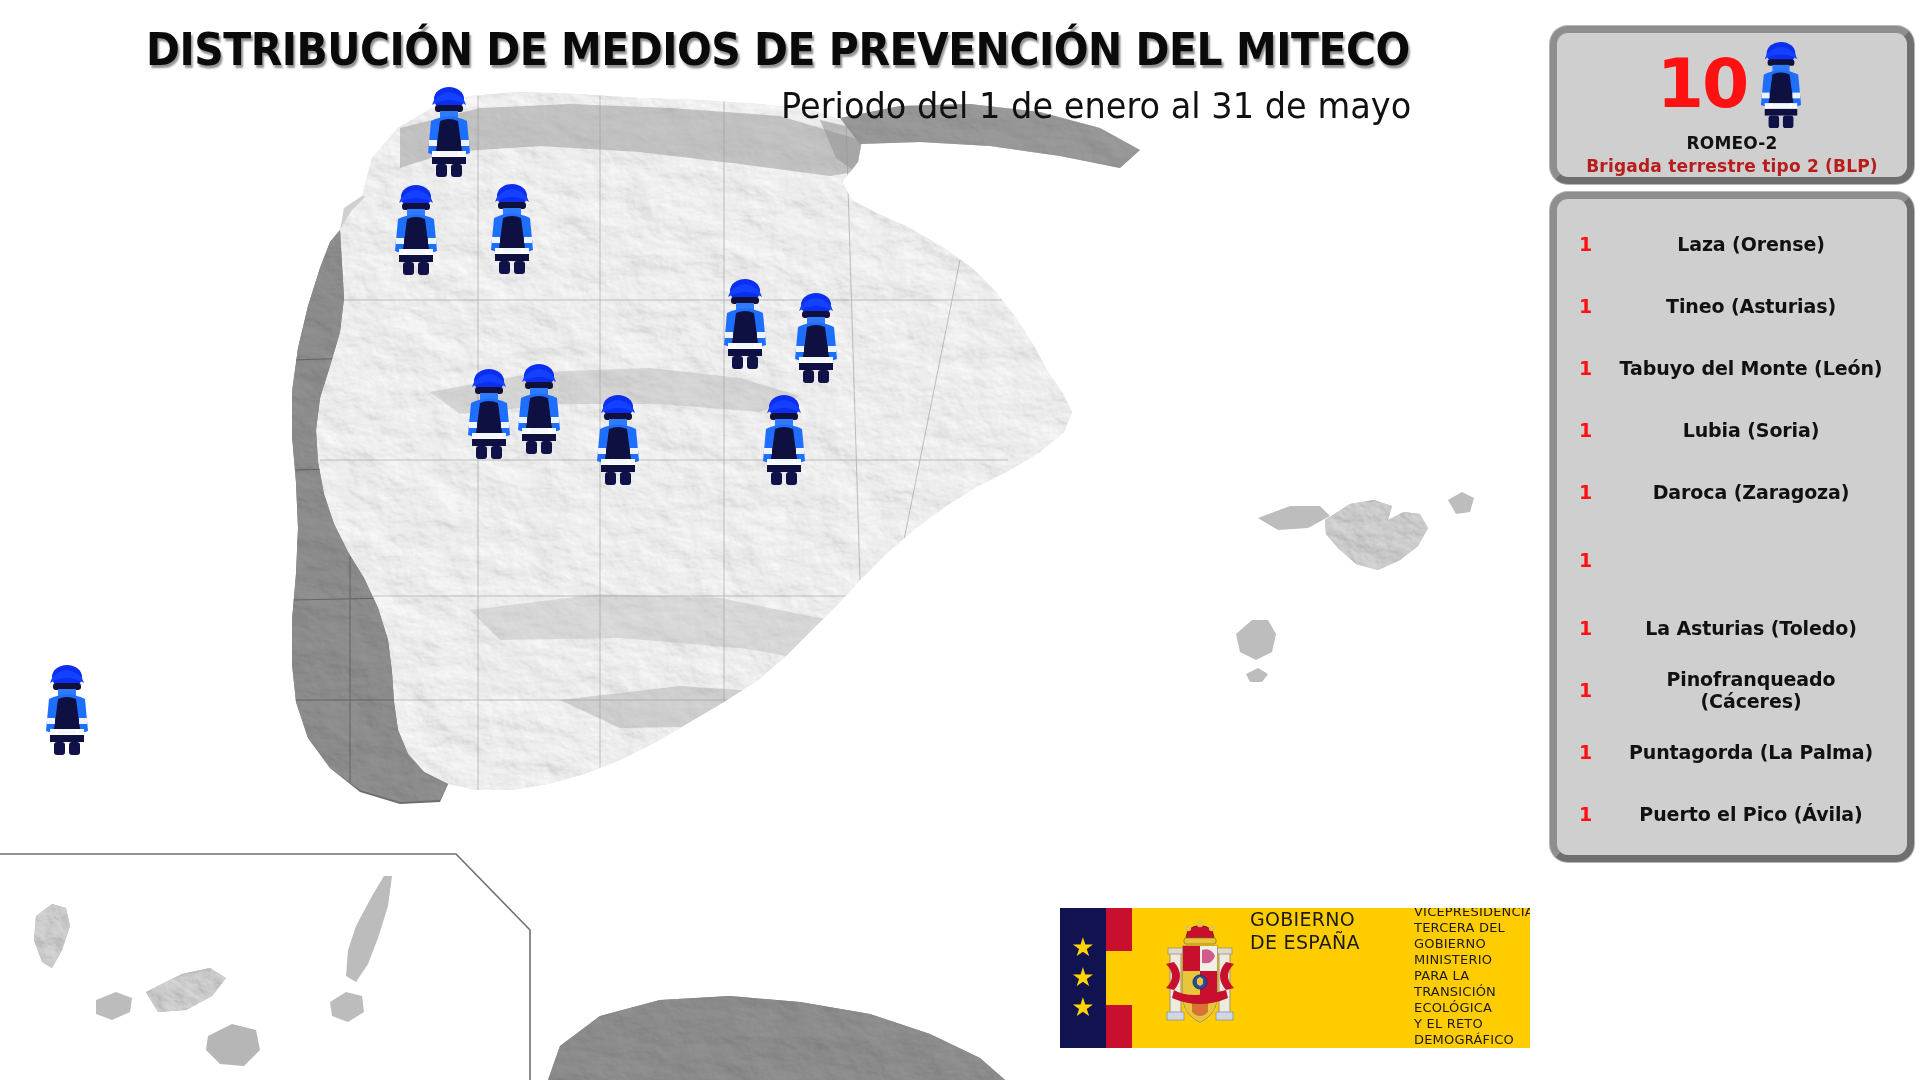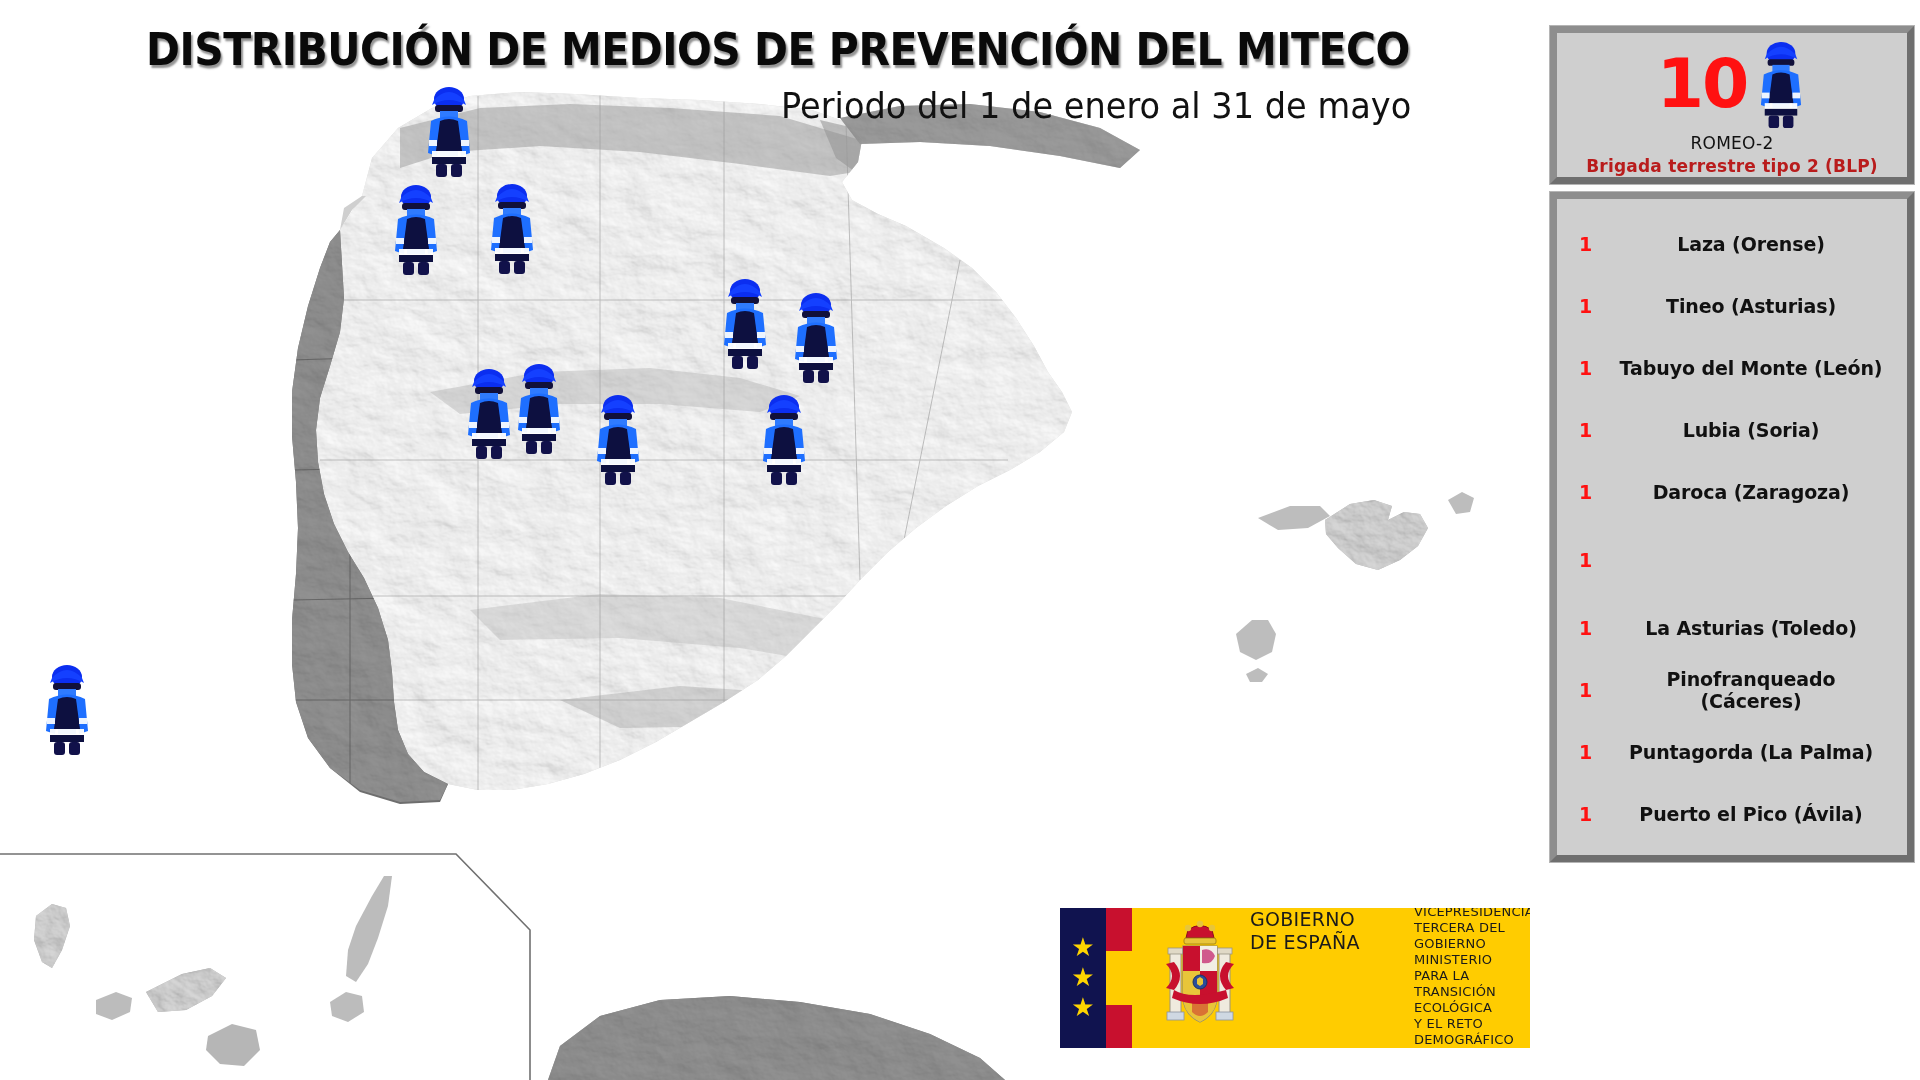--- a/index.html
+++ b/index.html
@@ -37,35 +37,36 @@
   
   #side-panel{position:absolute; left:1550px; top:26px; width:364px;}
   .bevel{
     background:#cfcfcf;
     border-top:7px solid #8e8e8e;
     border-left:7px solid #8e8e8e;
     border-right:7px solid #6f6f6f;
     border-bottom:7px solid #6f6f6f;
     box-shadow:0 0 0 1px #b5b5b5;
     box-sizing:border-box;
+    border-radius:18px;
   }
   #panel-header{ width:364px; height:158px; position:relative; }
   #hdr-row{
     position:absolute; left:0; right:0; top:6px; height:90px;
     display:flex; align-items:center; justify-content:center; gap:8px;
   }
   #hdr-count{
     font-family:"DejaVu Sans", sans-serif;
     font-weight:bold; font-size:68px; line-height:68px; color:#ff1111;
     letter-spacing:-2px;
   }
   #hdr-icon{width:52px;height:88px;}
   #hdr-name{
     position:absolute;left:0;right:0;top:100px;text-align:center;
-    font-size:17px;font-weight:normal;color:#111;letter-spacing:.2px;
+    font-size:17px;font-weight:bold;color:#111;letter-spacing:.2px;
   }
   #hdr-desc{
     position:absolute;left:0;right:0;top:123px;text-align:center;
     font-size:17px;font-weight:bold;color:#b91c1c;letter-spacing:.2px;
   }
 
   #panel-list{
     width:364px; margin-top:8px; height:670px; position:relative;
     padding:14px 10px 10px 10px;
   }

